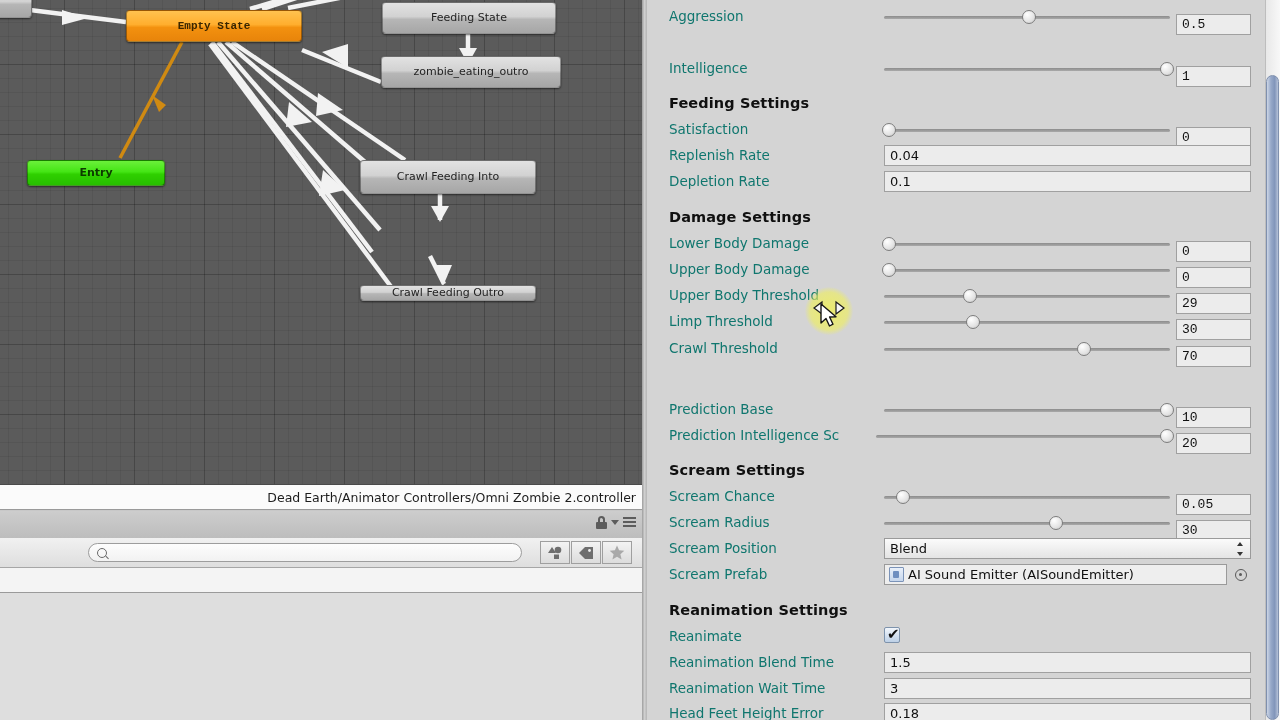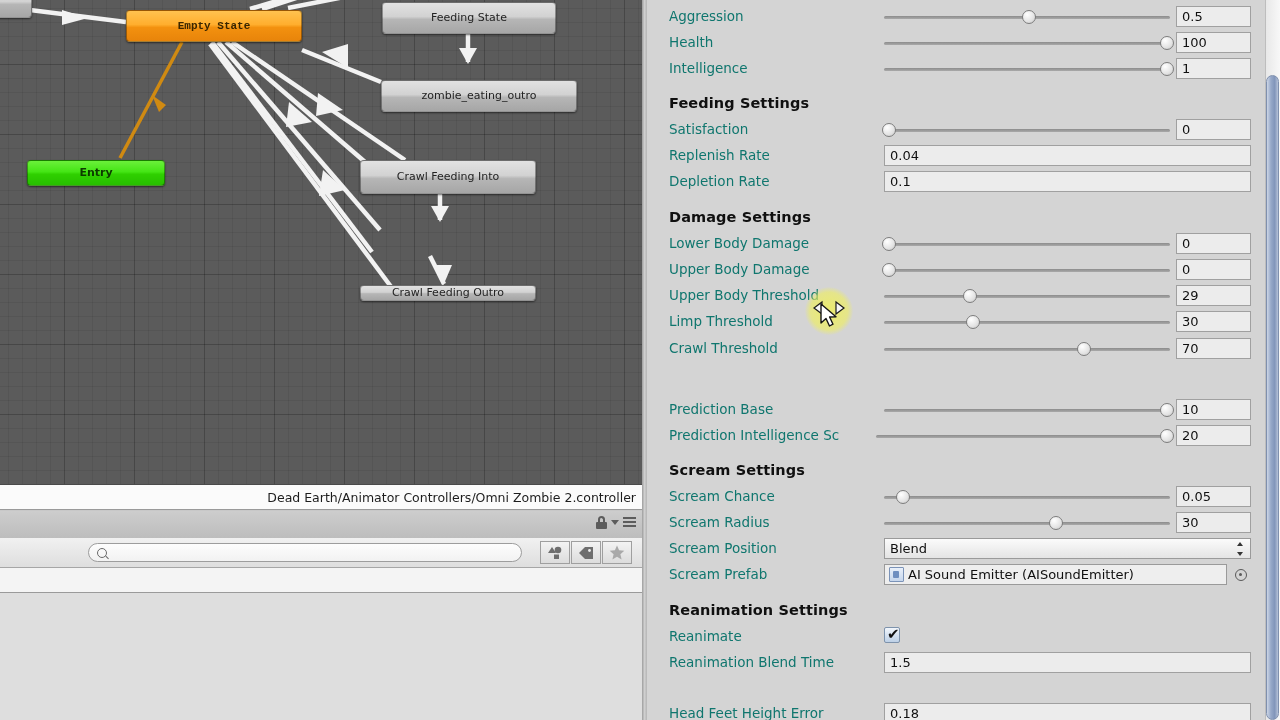--- a/index.html
+++ b/index.html
@@ -138,23 +138,23 @@
   .slider .track{
     position:absolute;left:0;top:1px;width:286px;height:3px;border-radius:2px;
     background:linear-gradient(to bottom,#8c8c8c,#a9a9a9);
   }
   .slider .knob{
     position:absolute;top:-5px;width:14px;height:14px;border-radius:50%;
     background:radial-gradient(circle at 35% 30%,#ffffff,#e3e3e3 60%,#c4c4c4 100%);
     border:1px solid #7d7d7d;box-sizing:border-box;margin-left:-7px;
   }
   .num-box{
-    position:absolute;left:529px;top:1px;width:75px;height:21px;
+    position:absolute;left:529px;top:9px;width:75px;height:21px;
     background:#ececec;border:1px solid #a0a0a0;box-sizing:border-box;
-    font-size:13px;color:#101010;padding:2px 0 0 5px;
+    font-size:13px;color:#101010;padding:2px 0 0 5px;font-family:Liberation Mono, monospace;
   }
   .wide-box{
     position:absolute;left:237px;top:1px;width:367px;height:21px;
     background:#ececec;border:1px solid #a0a0a0;box-sizing:border-box;
     font-size:13px;color:#101010;padding:2px 0 0 5px;
   }
   .dropdown{
     position:absolute;left:237px;top:1px;width:367px;height:21px;
     background:linear-gradient(to bottom,#fbfbfb,#e4e4e4);
     border:1px solid #9a9a9a;box-sizing:border-box;
@@ -273,21 +273,21 @@
       </div>
 
     <div class="state-node node-orange" style="left:126px;top:10px;width:176px;height:32px">
         <span>Empty State</span>
       </div>
 
     <div class="state-node node-grey" style="left:382px;top:2px;width:174px;height:32px">
         <span>Feeding State</span>
       </div>
 
-    <div class="state-node node-grey" style="left:381px;top:80px;width:196px;height:32px">
+    <div class="state-node node-grey" style="left:381px;top:56px;width:180px;height:32px">
         <span>zombie_eating_outro</span>
       </div>
 
     <div class="state-node node-green" style="left:27px;top:160px;width:138px;height:26px">
         <span>Entry</span>
       </div>
 
     <div class="state-node node-grey" style="left:360px;top:160px;width:176px;height:34px">
         <span>Crawl Feeding Into</span>
       </div>
@@ -353,28 +353,20 @@
 
     <div class="prop-row" style="top:5px">
       <div class="prop-label">Aggression</div>
       <div class="slider">
         <div class="track"></div>
         <div class="knob" style="left:145px"></div>
       </div>
       <div class="num-box">0.5</div>
     </div>
 
-    <div class="prop-row" style="top:31px">
-      <div class="prop-label">Health</div>
-      <div class="slider">
-        <div class="track"></div>
-        <div class="knob" style="left:283px"></div>
-      </div>
-      <div class="num-box">100</div>
-    </div>
 
     <div class="prop-row" style="top:57px">
       <div class="prop-label">Intelligence</div>
       <div class="slider">
         <div class="track"></div>
         <div class="knob" style="left:283px"></div>
       </div>
       <div class="num-box">1</div>
     </div>
 
@@ -512,20 +504,24 @@
       <div class="checkbox">
         <span class="tick">✔</span>
       </div>
     </div>
 
     <div class="prop-row" style="top:651px">
       <div class="prop-label">Reanimation Blend Time</div>
       <div class="wide-box">1.5</div>
     </div>
 
+    <div class="prop-row" style="top:677px">
+      <div class="prop-label">Reanimation Wait Time</div>
+      <div class="wide-box">3</div>
+    </div>
 
     <div class="prop-row" style="top:702px">
       <div class="prop-label">Head Feet Height Error</div>
       <div class="wide-box">0.18</div>
     </div>
 
     <div id="vscroll-track">
       <div id="vscroll-thumb"></div>
     </div>
   </div>

